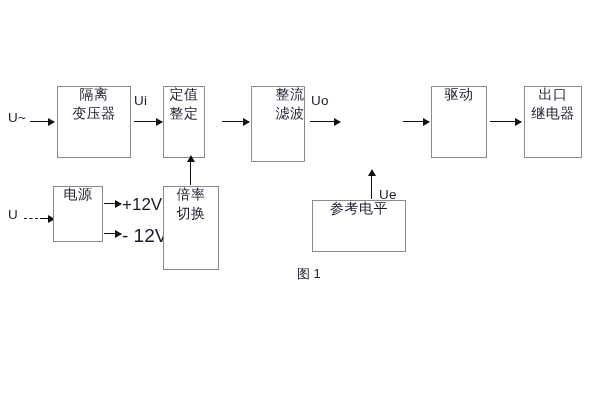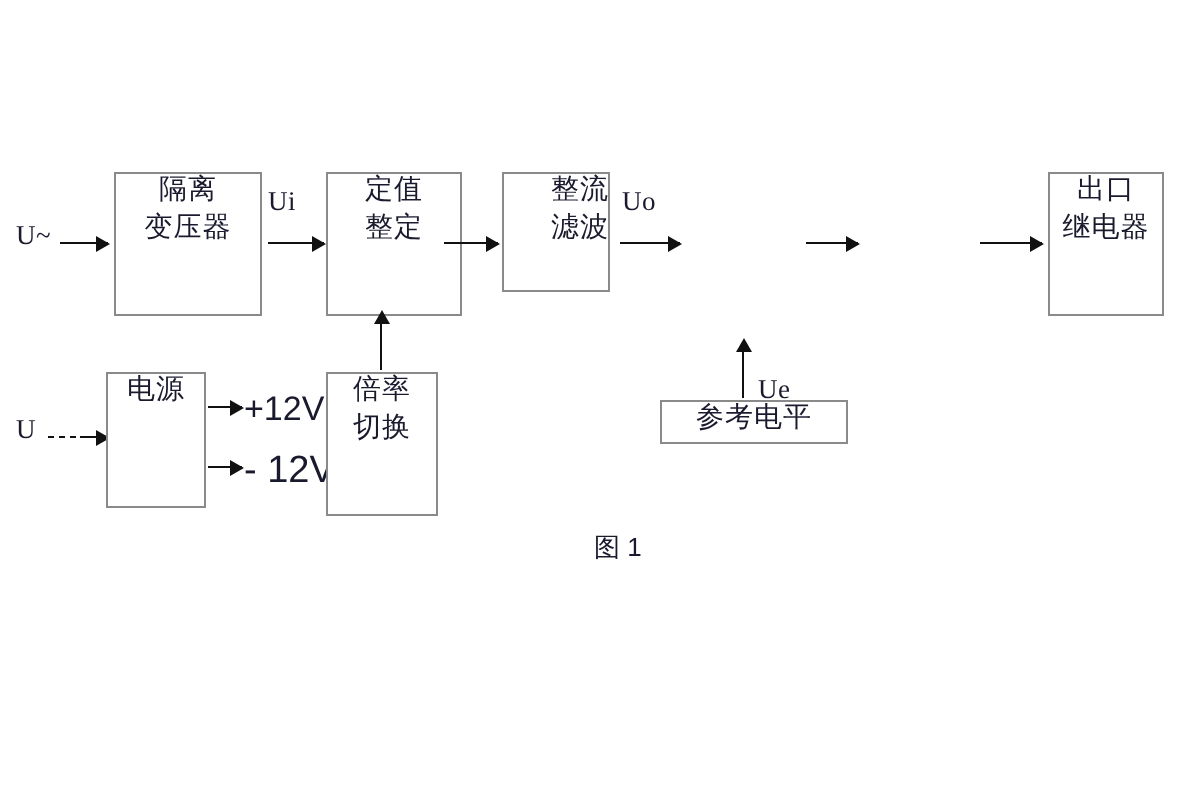--- a/index.html
+++ b/index.html
@@ -40,21 +40,20 @@
   }
   .label {
     position: absolute;
     font-size: 13px;
     color: #1a1a2e;
     white-space: nowrap;
   }
   .label.sig {
     font-size: 13.5px;
     letter-spacing: 0.3px;
-    font-family: Liberation Serif, serif;
   }
   .caption {
     position: absolute;
     font-size: 13px;
     color: #1a1a2e;
     white-space: nowrap;
     text-align: right;
   }
   
   .arrow-h {
@@ -105,69 +104,72 @@
   <div class="arrow-h" style="left:30px; top:121px; width:24px;"></div>
 
   <div class="box" style="left:57px; top:86px; width:74px; height:72px;">
     <div class="line">隔离</div>
     <div class="line">变压器</div>
   </div>
 
   <div class="label sig" style="left:134px; top:93px;">Ui</div>
   <div class="arrow-h" style="left:134px; top:121px; width:28px;"></div>
 
-  <div class="box" style="left:163px; top:86px; width:68px; height:72px;">
+  <div class="box" style="left:163px; top:86px; width:42px; height:72px;">
     <div class="line">定值</div>
     <div class="line">整定</div>
   </div>
 
   <div class="arrow-h" style="left:222px; top:121px; width:27px;"></div>
 
-  <div class="box" style="left:251px; top:86px; width:54px; height:60px;padding-left:24px;">
+  <div class="box" style="left:251px; top:86px; width:54px; height:76px;padding-left:24px;">
     <div class="line">整流</div>
     <div class="line">滤波</div>
   </div>
 
   <div class="label sig" style="left:311px; top:93px;">Uo</div>
   <div class="arrow-h" style="left:310px; top:121px; width:30px;"></div>
 
 
   <div class="arrow-h" style="left:403px; top:121px; width:26px;"></div>
 
+  <div class="box single" style="left:431px; top:86px; width:56px; height:72px;">
+    <div class="line">驱动</div>
+  </div>
 
   <div class="arrow-h" style="left:490px; top:121px; width:31px;"></div>
 
   <div class="box" style="left:524px; top:86px; width:58px; height:72px;">
     <div class="line">出口</div>
     <div class="line">继电器</div>
   </div>
 
   <div class="label sig" style="left:8px; top:207px;">U</div>
 
   <div class="dash-h" style="left:24px; top:218px; width:14px;"></div>
   <div class="arrow-h" style="left:40px; top:218px; width:14px;"></div>
 
-  <div class="box single" style="left:53px; top:186px; width:50px; height:68px;">
+  <div class="box single" style="left:53px; top:186px; width:50px; height:56px;">
     <div class="line">电源</div>
   </div>
 
   <div class="arrow-h" style="left:104px; top:203px; width:17px;"></div>
   <div class="label" style="left:122px; top:195px; font-size:17px;">+12V</div>
 
   <div class="arrow-h" style="left:104px; top:233px; width:17px;"></div>
   <div class="label" style="left:122px; top:225px; font-size:19px;">- 12V</div>
 
-  <div class="box" style="left:163px; top:186px; width:56px; height:72px;">
+  <div class="box" style="left:163px; top:186px; width:56px; height:84px;">
     <div class="line">倍率</div>
     <div class="line">切换</div>
   </div>
 
   <div class="arrow-v-up" style="left:190px; top:162px; height:23px;"></div>
 
-  <div class="box single" style="left:330px; top:200px; width:94px; height:22px;">
+  <div class="box single" style="left:312px; top:200px; width:94px; height:52px;">
     <div class="line">参考电平</div>
   </div>
 
   <div class="arrow-v-up" style="left:371px; top:176px; height:23px;"></div>
   <div class="label sig" style="left:379px; top:187px;">Ue</div>
 
   <div class="caption" style="left:297px; top:265px;">图 1</div>
 
 </div>
 

